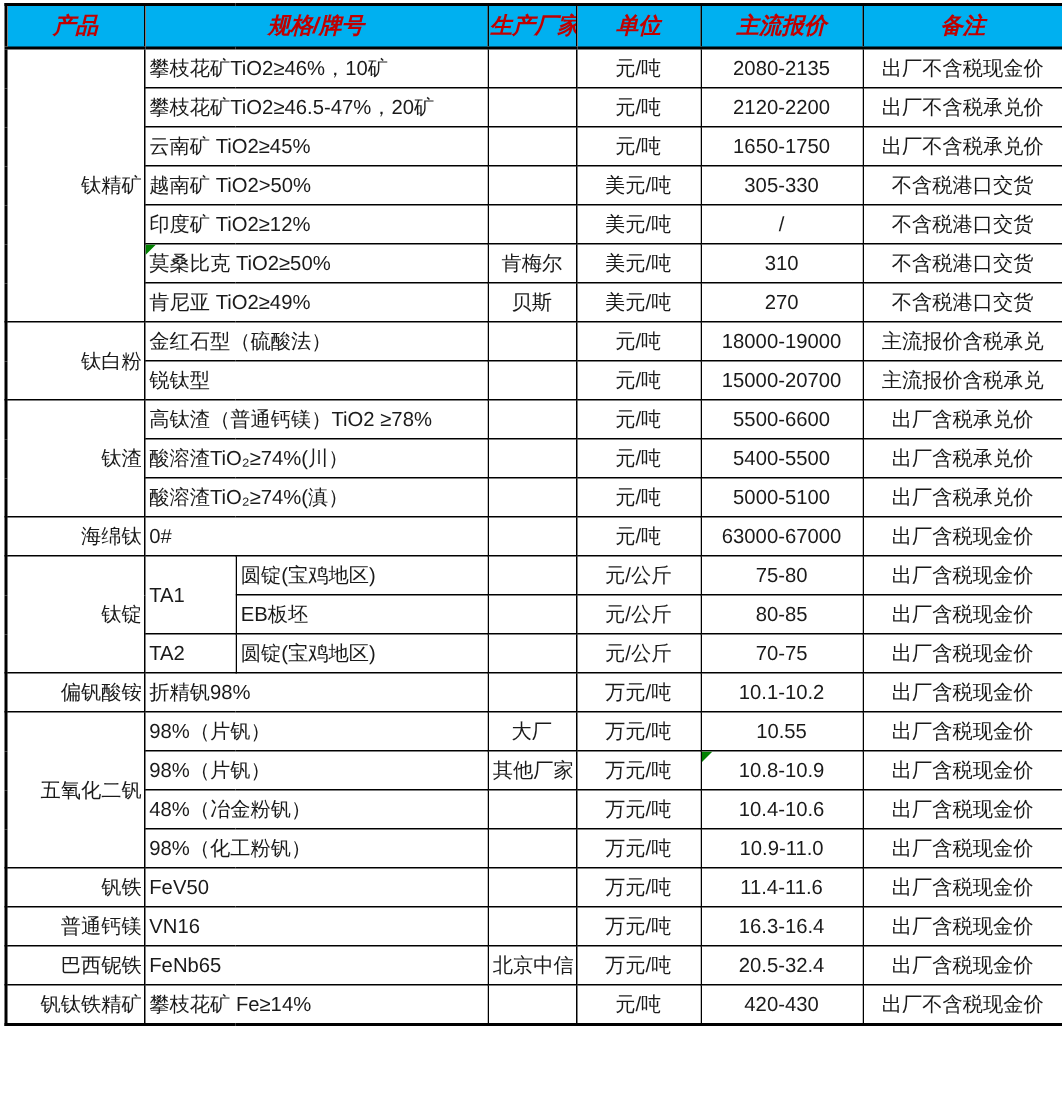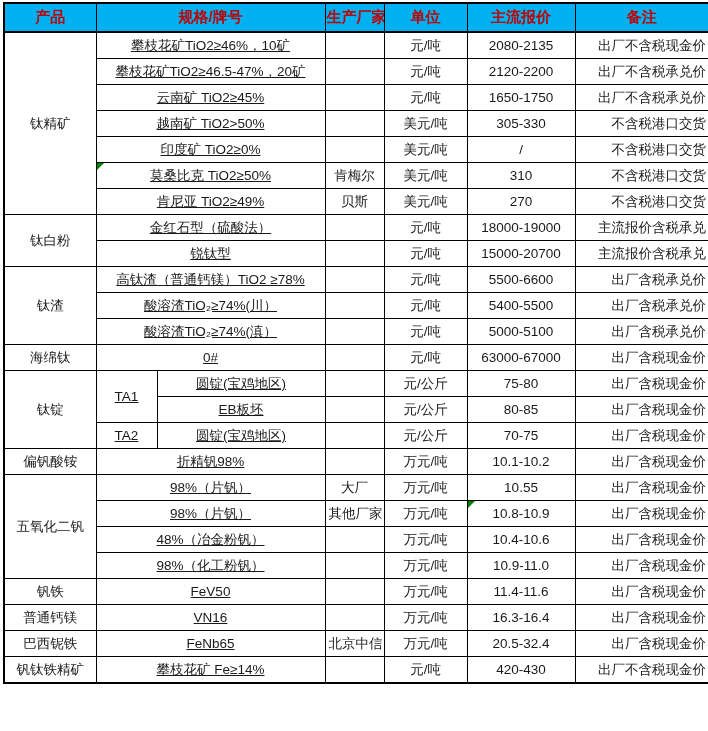--- a/index.html
+++ b/index.html
@@ -3,28 +3,28 @@
 <meta charset="utf-8">
 <style>
   html,body{margin:0;padding:0;background:#ffffff;}
   body{width:708px;height:731px;overflow:hidden;font-family:"Liberation Sans","DejaVu Sans",sans-serif;}
   .wrap{padding:2px 0 0 3px;}
   table{border-collapse:collapse;table-layout:fixed;width:705px;border:2px solid #000;}
   col.c1{width:92px}col.c2{width:61px}col.c3{width:168px}col.c4{width:59px}
   col.c5{width:83px}col.c6{width:108px}col.c7{width:134px}
   th{background:var(--header-bg,#00B0F0);color:var(--header-text,#C00000);
      font-size:15px;font-weight:bold;height:27px;border:1px solid #000;
-     border-bottom:2px solid #000;padding:0 1px;white-space:nowrap;overflow:hidden;}
+     border-bottom:2px solid #000;padding:0 1px;white-space:nowrap;overflow:hidden;font-style:italic;}
   td{border:1px solid #000;height:25px;font-size:13.5px;color:#1a1a1a;
      padding:0 3px;white-space:nowrap;overflow:hidden;position:relative;
      vertical-align:middle;background:#fff;}
-  td.c-prod{text-align:center;padding:0 1px;}
-  td.c-spec{text-align:center;text-decoration:underline;}
+  td.c-prod{text-align:right;padding:0 1px;}
+  td.c-spec{text-align:left;}
   td.c-center{text-align:center;}
-  td.c-note{text-align:right;padding:0 2px;}
+  td.c-note{text-align:center;padding:0 2px;}
   .corner{position:absolute;top:0;left:0;width:0;height:0;
           border-top:7px solid var(--marker-green,#008000);
           border-right:7px solid transparent;}
 </style>
 </head>
 <body>
 
 <div class="wrap">
   <table>
     <colgroup>
@@ -70,21 +70,21 @@
           <td class="c-note">出厂不含税承兑价</td>
         </tr>
         <tr>
           <td class="c-spec" colspan="2">越南矿 TiO2&gt;50%</td>
           <td class="c-center"></td>
           <td class="c-center">美元/吨</td>
           <td class="c-center">305-330</td>
           <td class="c-note">不含税港口交货</td>
         </tr>
         <tr>
-          <td class="c-spec" colspan="2">印度矿 TiO2≥0%</td>
+          <td class="c-spec" colspan="2">印度矿 TiO2≥12%</td>
           <td class="c-center"></td>
           <td class="c-center">美元/吨</td>
           <td class="c-center">/</td>
           <td class="c-note">不含税港口交货</td>
         </tr>
         <tr>
           <td class="c-spec" colspan="2">莫桑比克 TiO2≥50%<span class="corner"></span></td>
           <td class="c-center">肯梅尔</td>
           <td class="c-center">美元/吨</td>
           <td class="c-center">310</td>

